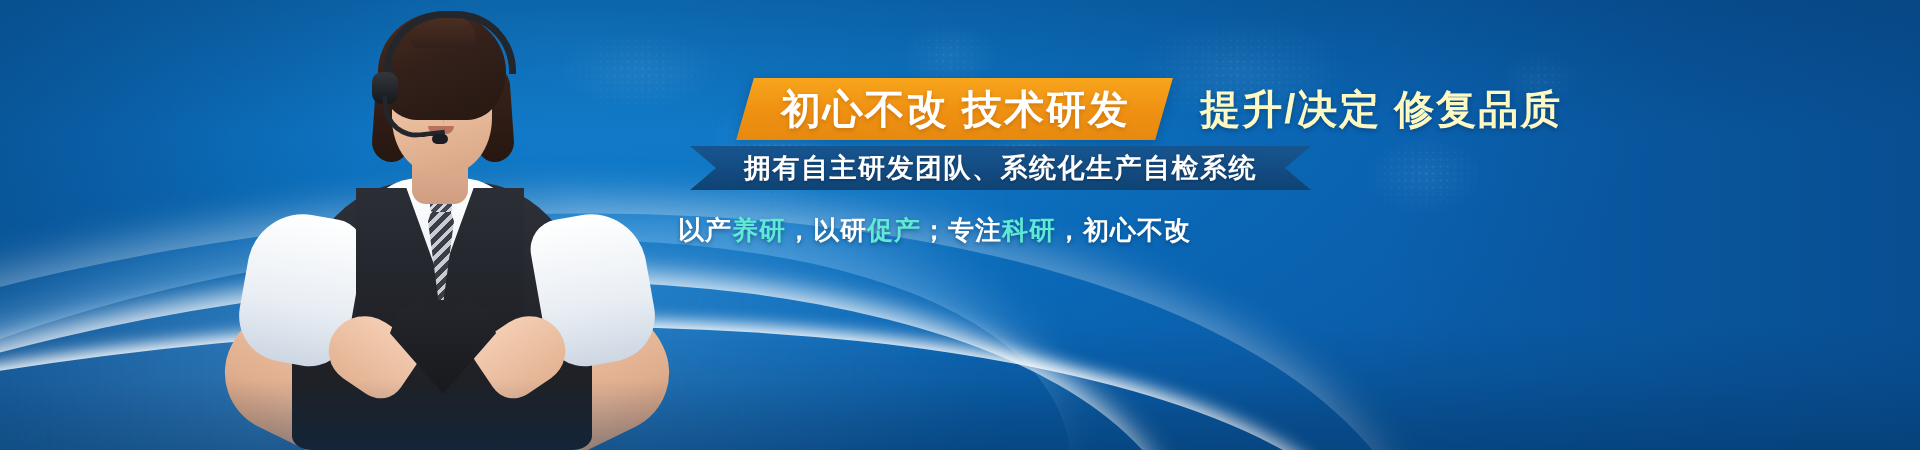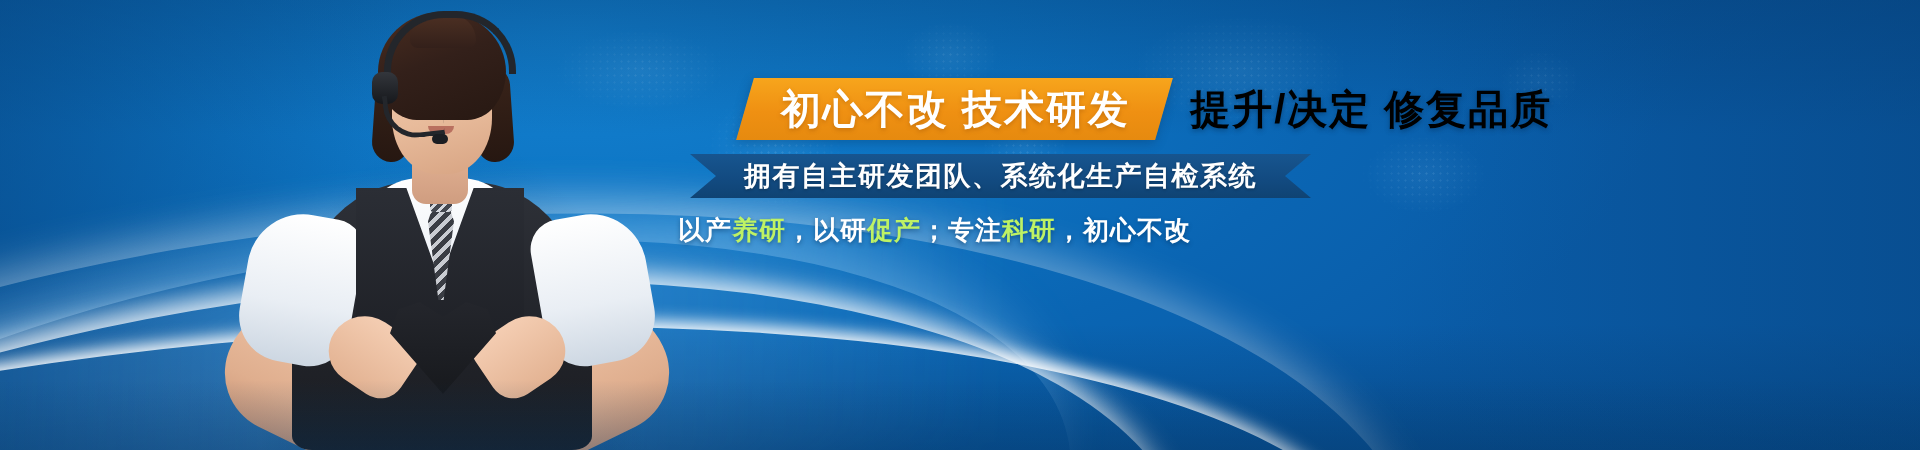--- a/index.html
+++ b/index.html
@@ -238,50 +238,50 @@
     box-shadow:0 3px 10px rgba(3,40,78,.28);
   }
   .hl-orange > span{
     transform:skewX(16deg);
     color:#ffffff;
     font-size:40px;font-weight:700;letter-spacing:2px;
     text-shadow:0 2px 4px rgba(140,70,0,.35);
     white-space:nowrap;
   }
   .hl-blue{
-    margin-left:26px;
-    color:#000000;
+    margin-left:36px;
+    color:#fef9c3;
     font-size:40px;font-weight:700;letter-spacing:2px;
     white-space:nowrap;
     text-shadow:0 2px 5px rgba(3,40,78,.45);
   }
 
   
   .ribbon{
-    position:absolute;left:690px;top:154px;height:44px;
+    position:absolute;left:690px;top:146px;height:44px;
     display:flex;align-items:center;justify-content:center;
     padding:0 54px;
     background:linear-gradient(180deg,#17558f 0%, #124a80 60%, #0f4373 100%);
     clip-path:polygon(0 0, 100% 0, calc(100% - 26px) 50%, 100% 100%, 0 100%, 26px 50%);
     box-shadow:0 3px 9px rgba(3,38,72,.35);
   }
   .ribbon span{
     color:#ffffff;font-size:27px;font-weight:700;letter-spacing:1.5px;white-space:nowrap;
     text-shadow:0 1px 3px rgba(0,0,0,.3);
   }
 
   
   .tagline{
     position:absolute;left:678px;
     color:#ffffff;font-size:26px;font-weight:700;letter-spacing:1px;white-space:nowrap;
     text-shadow:0 2px 4px rgba(3,40,78,.45);
   }
   .tag-1{top:213px;}
   .tag-2{top:255px;}
-  .hl-yellow{color:#bef264;margin-top:20px;}
+  .hl-yellow{color:#5eead4;margin-top:20px;}
 
   
   .bottom-shade{
     position:absolute;left:0;bottom:0;width:100%;height:70px;
     background:linear-gradient(180deg, rgba(4,60,112,0) 0%, rgba(4,58,108,.30) 100%);
   }
 </style>
 </head>
 <body>
 

